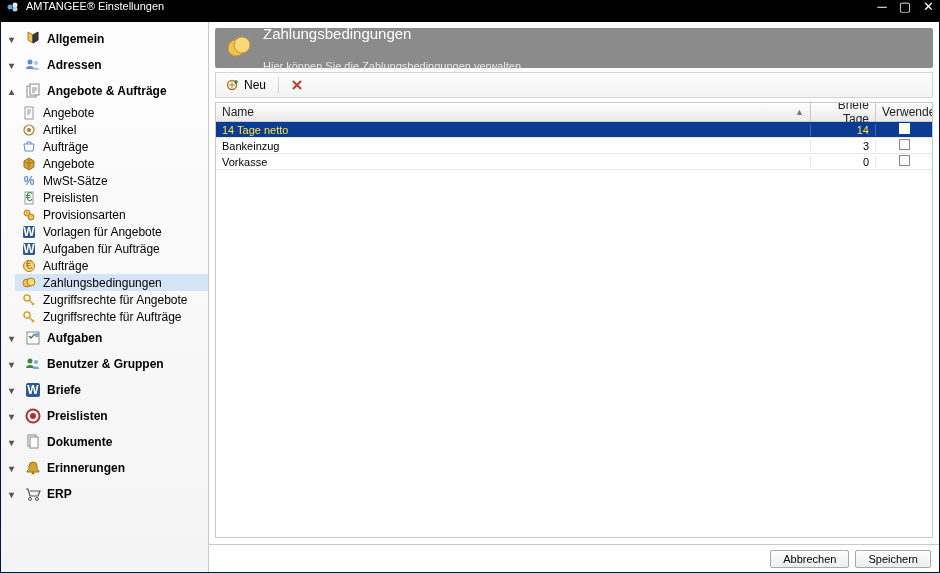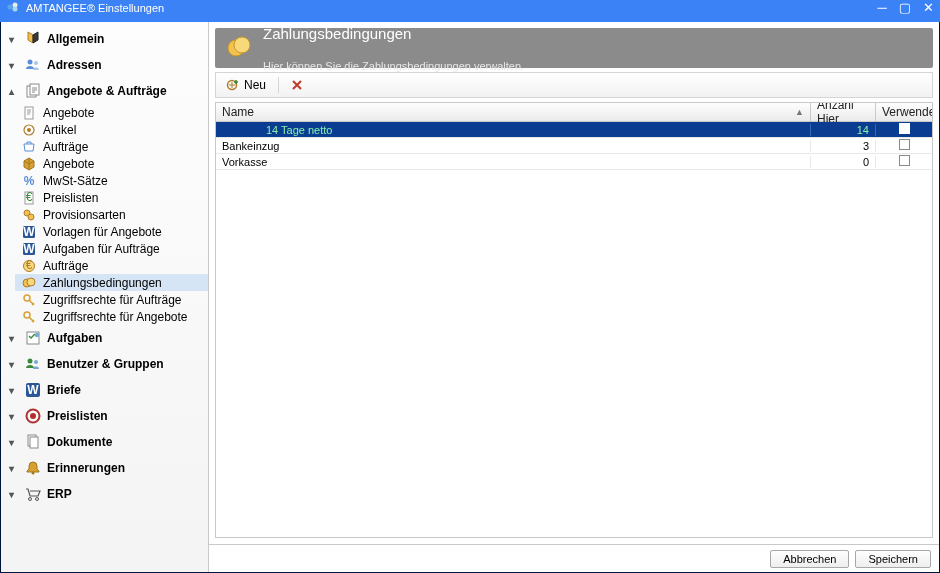--- a/index.html
+++ b/index.html
@@ -1,18 +1,18 @@
 <!DOCTYPE html>
 <html><head>
 <meta charset="utf-8">
 <style>
 * { box-sizing: border-box; margin: 0; padding: 0; font-family: "Segoe UI", Tahoma, sans-serif; font-size: 12px; }
 body { background: #00143a; width: 940px; height: 573px; overflow: hidden; }
 .window { background: #fff; width: 940px; height: 573px; display: flex; flex-direction: column; }
-.titlebar { height: 22px; background: #3b82f6; color: #fff; display: flex; align-items: flex-end; padding: 8px 6px; }
+.titlebar { height: 22px; background: #000000; color: #fff; display: flex; align-items: flex-start; padding: 0 6px; }
 .titlebar .icon { width: 14px; height: 14px; margin-right: 6px; }
 .titlebar .title { flex: 1; font-size: 11px; }
 .titlebar .ctrls { display: flex; gap: 12px; }
 .titlebar .ctrls span { cursor: pointer; font-size: 13px; line-height: 1; }
 .body { flex: 1; display: flex; background: #fff; border: 1px solid #00143a; border-top: none; min-height: 0; }
 .sidebar { width: 208px; background: linear-gradient(#fdfdfd,#f4f4f4); border-right: 1px solid #c9c9c9; overflow-y: auto; padding: 4px 0; }
 .nav-group { }
 .nav-head { display: flex; align-items: center; height: 26px; padding: 0 8px; cursor: pointer; font-weight: bold; }
 .nav-head .arrow { width: 12px; color: #555; font-size: 10px; margin-right: 4px; }
 .nav-head .gicon { width: 16px; height: 16px; margin-right: 6px; display: inline-flex; align-items: center; justify-content: center; }
@@ -22,29 +22,29 @@
 .nav-item .iicon { width: 16px; height: 16px; margin-right: 6px; display: inline-flex; align-items: center; justify-content: center; font-size: 11px; }
 .main { flex: 1; display: flex; flex-direction: column; background: #fff; min-width: 0; }
 .banner { height: 40px; margin: 6px 6px 0 6px; background: #8b8b8b; color: #fff; display: flex; align-items: center; padding: 0 10px; border-radius: 2px; }
 .banner .bicon { width: 28px; height: 28px; margin-right: 10px; }
 .banner .btitle { font-size: 15px; font-weight: 500; }
 .banner .bsub { font-size: 11px; color: #e8e8e8; margin-top: 18px; }
 .toolbar { height: 26px; margin: 4px 6px 0 6px; border: 1px solid #d5d5d5; background: linear-gradient(#fefefe,#f2f2f2); display: flex; align-items: center; padding: 0 6px; gap: 8px; }
 .tbtn { display: flex; align-items: center; gap: 4px; cursor: pointer; padding: 2px 4px; }
 .tsep { width: 1px; height: 16px; background: #d5d5d5; }
 .grid { margin: 4px 6px 6px 6px; border: 1px solid #c9c9c9; flex: 1; background: #fff; overflow: hidden; display: flex; flex-direction: column; }
-.grid-head { display: flex; background: linear-gradient(#fefefe,#eaeaea); border-bottom: 1px solid #c9c9c9; height: 19px; }
+.grid-head { display: flex; background: linear-gradient(#fefefe,#eaeaea); border-bottom: 1px solid #c9c9c9; height: 19px; text-align: right; }
 .gh-cell { border-right: 1px solid #c9c9c9; padding: 2px 6px; color: #222; font-size: 11px; display: flex; align-items: center; }
 .gh-cell.last { border-right: none; }
 .gh-name { flex: 1; justify-content: space-between; }
 .gh-days { width: 65px; justify-content: flex-end; }
 .gh-used { width: 56px; }
 .grid-body { flex: 1; overflow: auto; }
 .g-row { display: flex; height: 16px; border-bottom: 1px solid #e8e8e8; align-items: center; }
-.g-row.sel { background: #0a3d91; color: #86efac; padding-left: 44px; }
+.g-row.sel { background: #0a3d91; color: #fde047; }
 .gc { padding: 0 6px; font-size: 11px; }
 .gc-name { flex: 1; border-right: 1px solid #e8e8e8; }
 .g-row.sel .gc-name { border-right: 1px solid #3a66b0; }
 .gc-days { width: 65px; text-align: right; border-right: 1px solid #e8e8e8; }
 .g-row.sel .gc-days { border-right: 1px solid #3a66b0; }
 .gc-used { width: 56px; text-align: center; }
 .chk { display: inline-block; width: 11px; height: 11px; border: 1px solid #888; background: #fff; }
 .g-row.sel .chk { border-color: #fff; }
 .footer { height: 28px; border-top: 1px solid #c9c9c9; display: flex; justify-content: flex-end; align-items: center; padding: 0 8px; gap: 6px; background: #fff; }
 .fbtn { border: 1px solid #a8a8a8; background: linear-gradient(#fefefe,#eee); padding: 2px 12px; cursor: pointer; font-size: 11px; border-radius: 2px; }
@@ -206,30 +206,30 @@
               </span>
               <span>Zahlungsbedingungen</span>
             </div>
             <div class="nav-item">
               <span class="iicon">
                 <svg width="14" height="14" viewBox="0 0 14 14">
                   <circle cx="5" cy="5" r="3" fill="none" stroke="#d8a030" stroke-width="1.5"></circle>
                   <path d="M7 7l5 5M10 12l2-2" stroke="#d8a030" stroke-width="1.5"></path>
                 </svg>
               </span>
-              <span>Zugriffsrechte für Aufträge</span>
+              <span>Zugriffsrechte für Angebote</span>
             </div>
             <div class="nav-item">
               <span class="iicon">
                 <svg width="14" height="14" viewBox="0 0 14 14">
                   <circle cx="5" cy="5" r="3" fill="none" stroke="#d8a030" stroke-width="1.5"></circle>
                   <path d="M7 7l5 5M10 12l2-2" stroke="#d8a030" stroke-width="1.5"></path>
                 </svg>
               </span>
-              <span>Zugriffsrechte für Angebote</span>
+              <span>Zugriffsrechte für Aufträge</span>
             </div>
           </div>
         </div>
         <div class="nav-group">
           <div class="nav-head">
             <span class="arrow">▾</span>
             <span class="gicon">
               <svg width="16" height="16" viewBox="0 0 16 16">
                 <rect x="2" y="2" width="12" height="12" fill="#fff" stroke="#888"></rect>
                 <path d="M4 6l2 2 4-4" stroke="#3a8a3a" stroke-width="1.5" fill="none"></path>
@@ -348,21 +348,21 @@
           </span>
         </div>
       </div>
       <div class="grid">
         <div class="grid-head">
           <div class="gh-cell gh-name">
             <span>Name</span>
             <span style="color:#777;font-size:9px;">▲</span>
           </div>
           <div class="gh-cell gh-days">
-              <span>Anzahl Hier</span>
+              <span>Briefe Tage</span>
             </div>
           <div class="gh-cell gh-used last">
               <span>Verwendet</span>
             </div>
         </div>
         <div class="grid-body" id="grid-body">
             <div class="g-row sel">
               <div class="gc gc-name">14 Tage netto</div>
               <div class="gc gc-days">14</div>
               <div class="gc gc-used"><span class="chk"></span></div>

